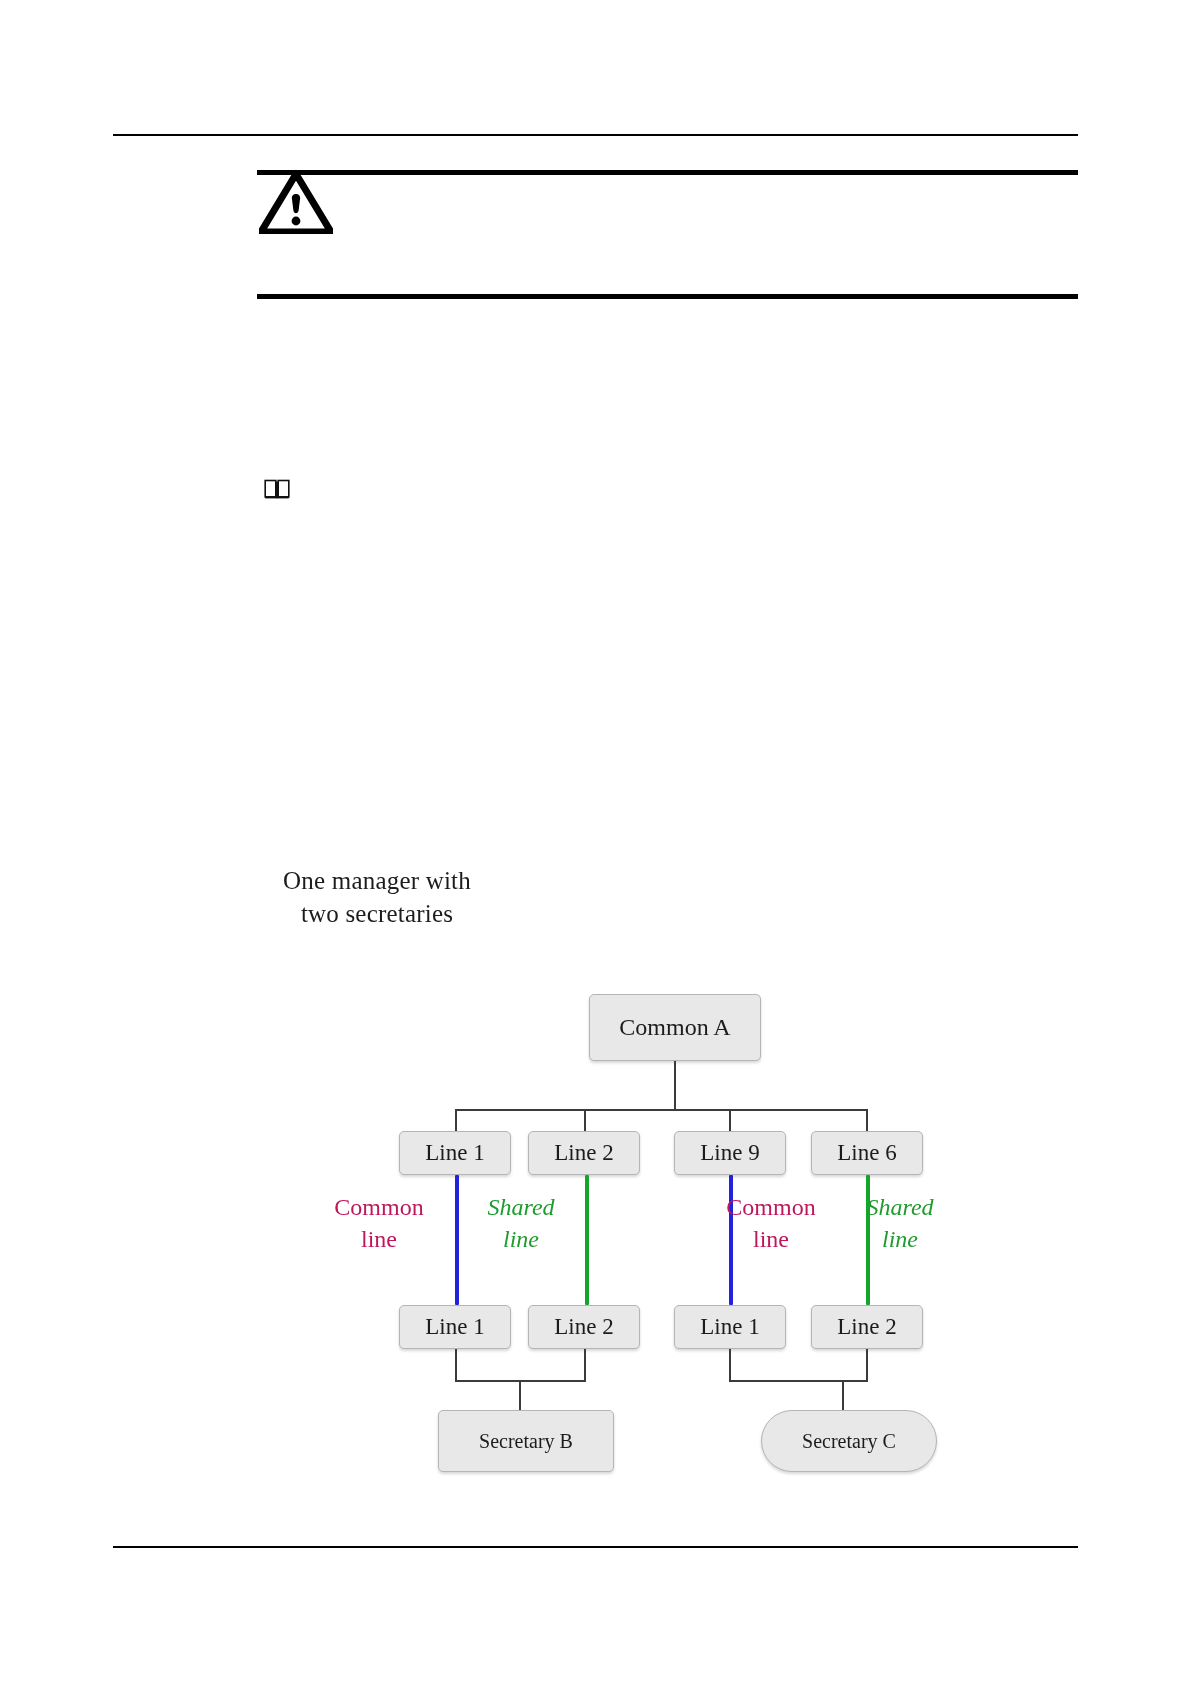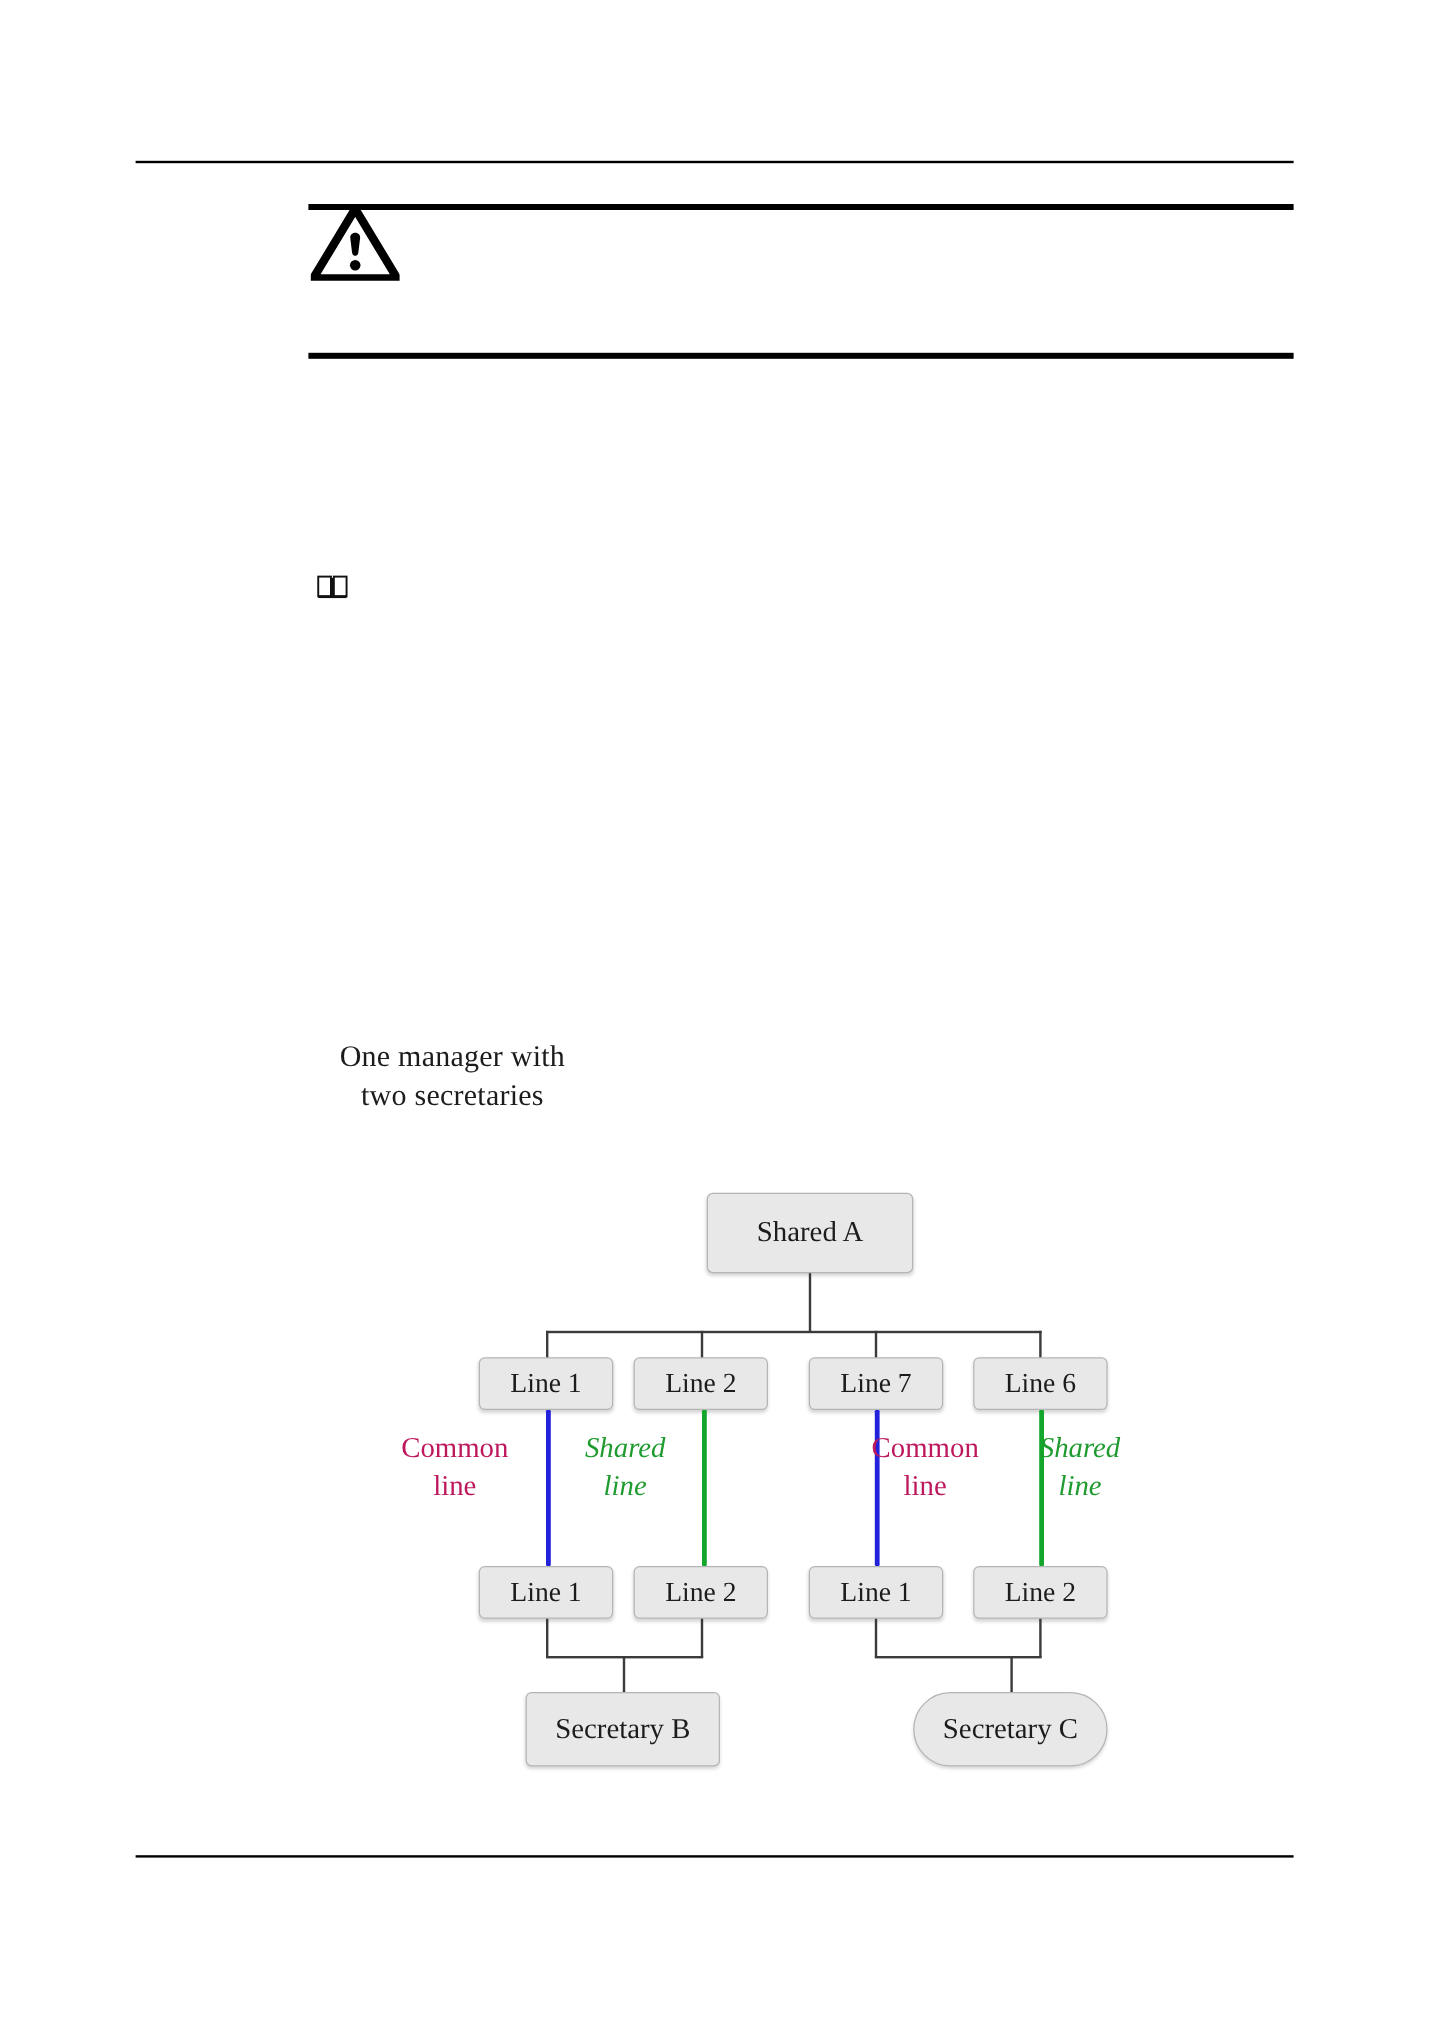--- a/index.html
+++ b/index.html
@@ -100,21 +100,21 @@
 
   .node.line-bot {
     top: 1305px; width: 112px; height: 44px; font-size: 23px;
   }
   .node.lb0 { left: 399px; }
   .node.lb1 { left: 528px; }
   .node.lb2 { left: 674px; }
   .node.lb3 { left: 811px; }
 
   .node.secretary {
-    top: 1410px; width: 162px; height: 62px; font-size: 24px; font-family: Liberation Serif, serif;
+    top: 1410px; width: 176px; height: 62px; font-size: 20px; font-family: Liberation Serif, serif;
   }
   .node.sec-b { left: 438px; }
   .node.sec-c { left: 761px; border-radius: 31px; }
 
   
   .conn {
     position: absolute;
     background: #3b3b3b;
   }
   .conn.v { width: 2px; }
@@ -175,34 +175,34 @@
   </svg>
 </div>
 
 <div class="diagram">
 
   <div class="diagram-caption">
     <div>One manager with</div>
     <div>two secretaries</div>
   </div>
 
-  <div class="node manager">Shared A</div>
+  <div class="node manager">Common A</div>
 
   <div class="conn v" style="left:674px; top:1061px; height:49px;"></div>
 
   <div class="conn h" style="left:455px; top:1109px; width:413px;"></div>
 
   <div class="conn v" style="left:455px; top:1109px; height:23px;"></div>
   <div class="conn v" style="left:584px; top:1109px; height:23px;"></div>
   <div class="conn v" style="left:729px; top:1109px; height:23px;"></div>
   <div class="conn v" style="left:866px; top:1109px; height:23px;"></div>
 
   <div class="node line-top lt0">Line 1</div>
   <div class="node line-top lt1">Line 2</div>
-  <div class="node line-top lt2">Line 7</div>
+  <div class="node line-top lt2">Line 9</div>
   <div class="node line-top lt3">Line 6</div>
 
   <div class="trunk common t0"></div>
   <div class="trunk shared t1"></div>
   <div class="trunk common t2"></div>
   <div class="trunk shared t3"></div>
 
   <div class="trunk-label common tl0">
     <div>Common</div>
     <div>line</div>

